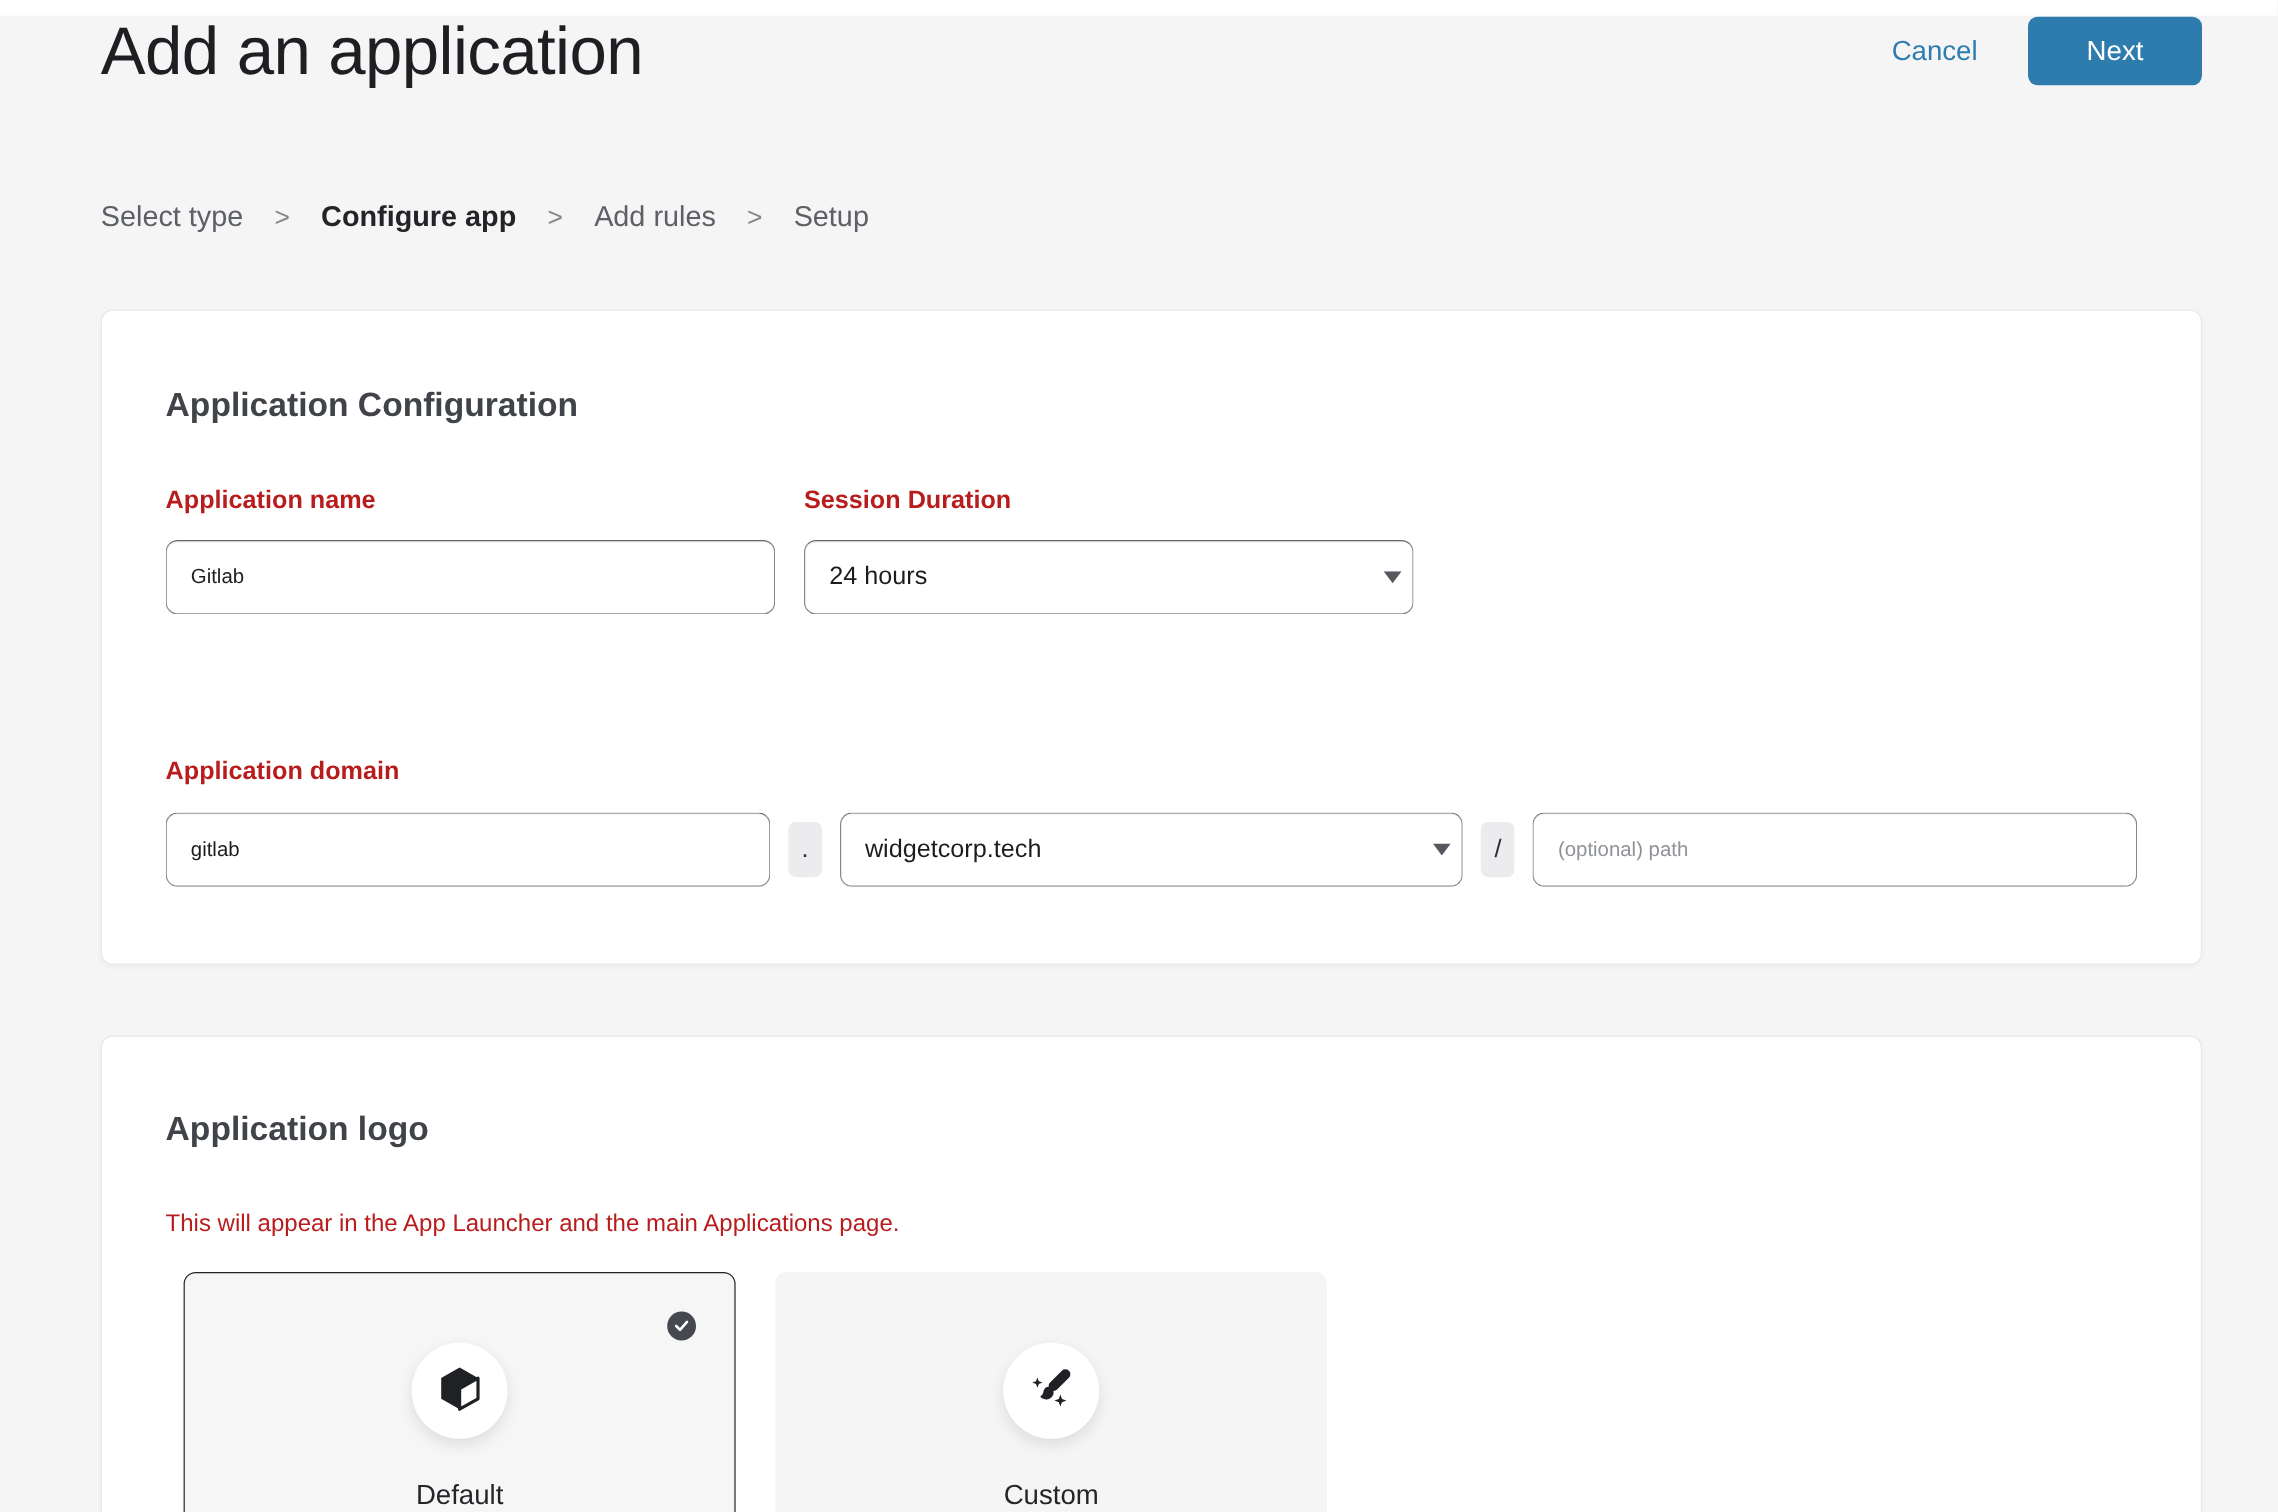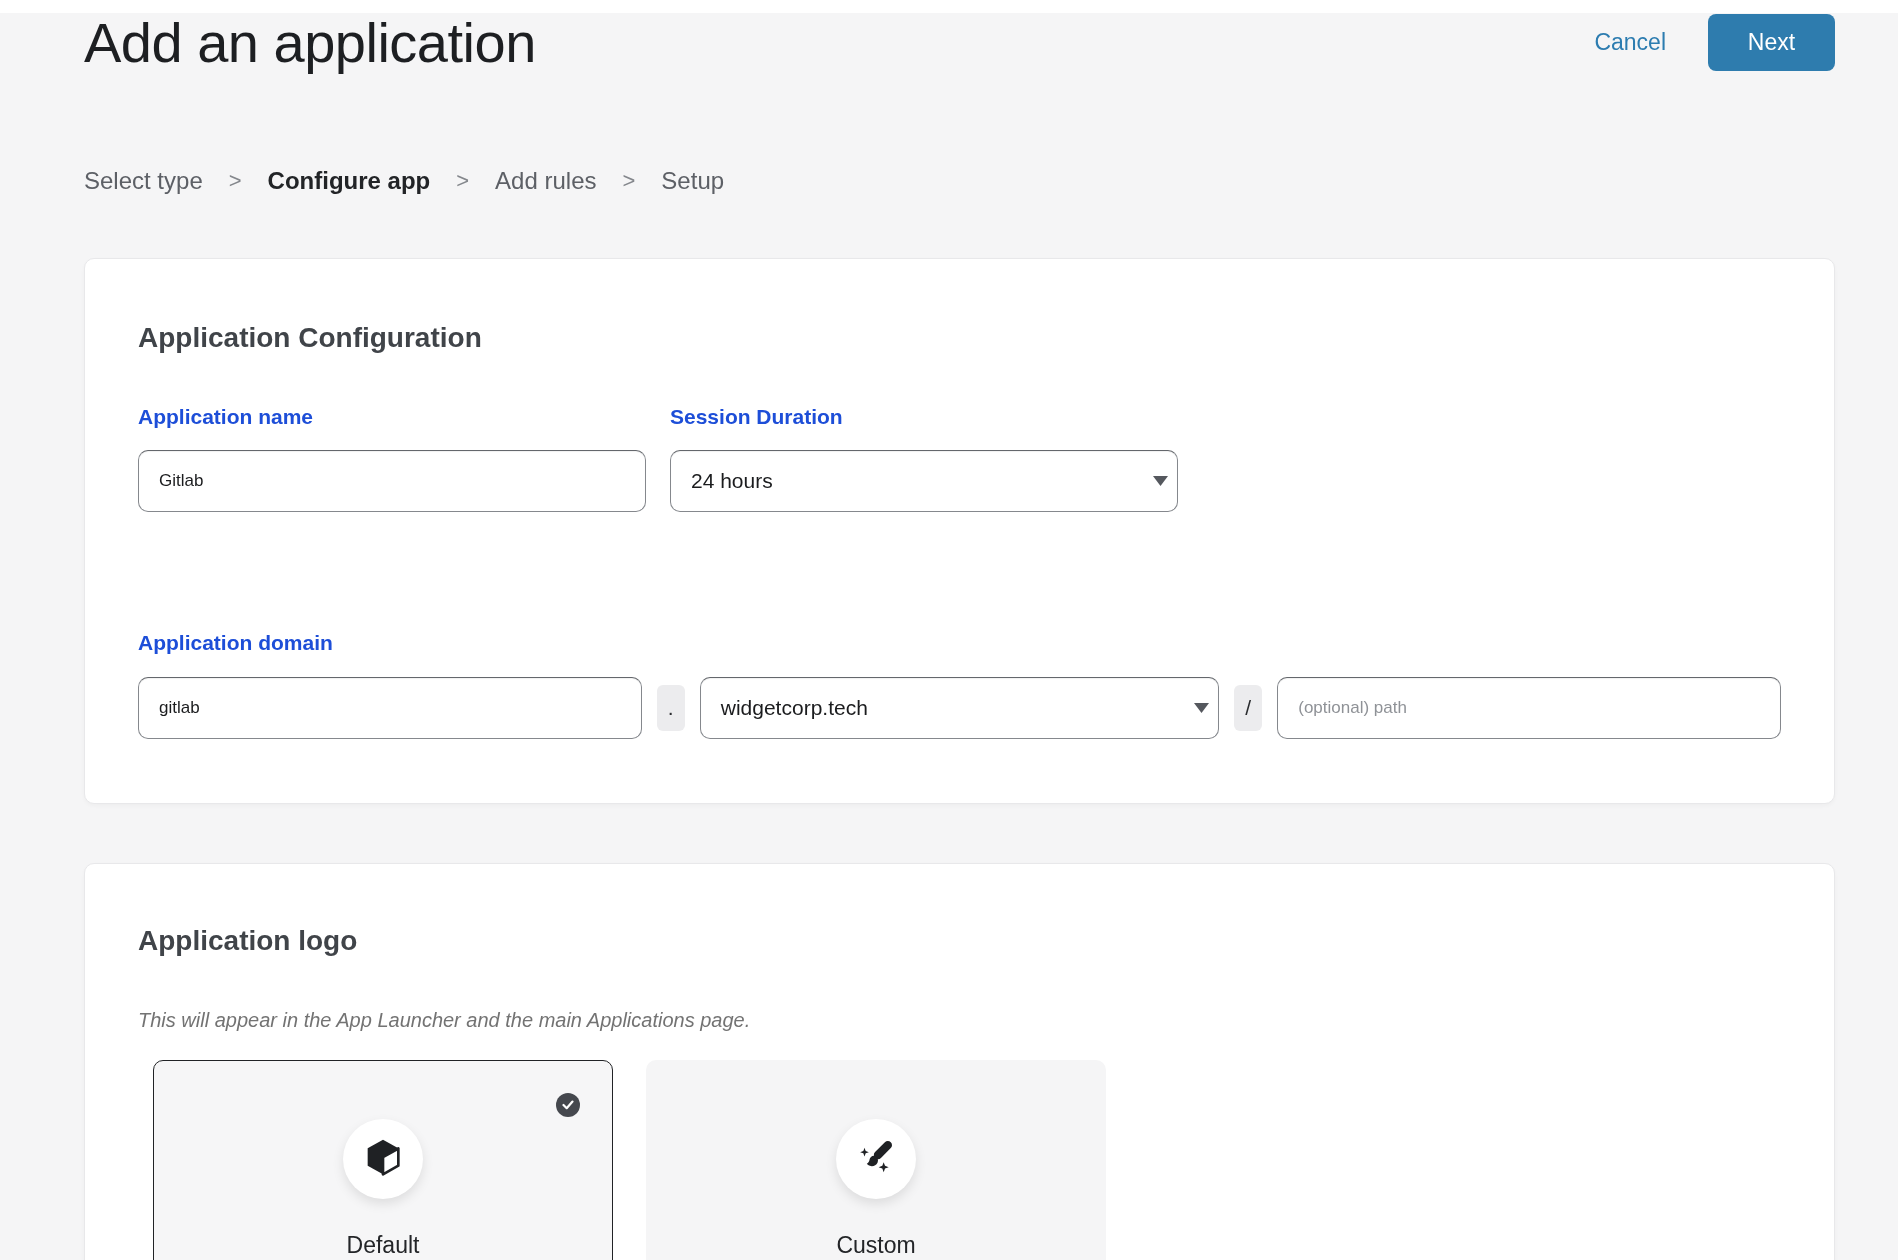--- a/index.html
+++ b/index.html
@@ -13,21 +13,21 @@
   }
   .top-strip { height:13px; background:#ffffff; width:100%; }
   .page { padding:0 63px 0 84px; }
 
   
   .header-row { display:flex; justify-content:space-between; align-items:flex-start; margin-top:1px; }
   .page-title { font-size:56px; font-weight:400; letter-spacing:-0.5px; color:#1d1f22; line-height:58px; }
   .header-actions { display:flex; align-items:center; gap:42px; margin-top:0; }
   .cancel-link { font-size:23px; color:#2c7cb0; cursor:pointer; line-height:57px; }
   .next-button {
-    width:127px; height:57px; border:none; border-radius:8px;
+    width:145px; height:57px; border:none; border-radius:8px;
     background:#2e7cae; color:#ffffff; font-size:23px; font-weight:500;
     font-family:"Liberation Sans", sans-serif; cursor:pointer;
   }
 
   
   .breadcrumb { margin-top:95px; font-size:24px; color:#5d6066; display:flex; align-items:center; gap:26px; line-height:28px; }
   .crumb { cursor:pointer; }
   .crumb.active { font-weight:700; color:#222427; }
   .crumb-sep { color:#84878c; font-size:22px; }
 
@@ -36,21 +36,21 @@
     background:#ffffff; border:1px solid #e8e8ea; border-radius:10px;
     box-shadow:0 2px 4px rgba(0,0,0,0.03);
   }
   .card-config { margin-top:63px; padding:62px 53px 64px 53px; }
   .card-logo   { margin-top:59px; padding:60px 53px 60px 53px; height:480px; }
 
   .section-heading { font-size:28px; font-weight:700; color:#404449; line-height:34px; }
 
   .field-grid { display:flex; gap:24px; margin-top:50px; }
   .field { width:508px; }
-  .field-label { display:block; font-size:21px; font-weight:700; color:#1d4ed8; line-height:24px; margin-bottom:21px; }
+  .field-label { display:block; font-size:21px; font-weight:700; color:#b91c1c; line-height:24px; margin-bottom:21px; }
 
   .text-input {
     width:100%; height:62px; border:1px solid #85888d; border-top-color:#64676c;
     border-radius:10px; background:#fff; padding:0 20px;
     font-size:17px; color:#1b1c1e; font-family:"Liberation Sans", sans-serif;
     box-shadow:inset 0 1px 1px rgba(0,0,0,0.06);
   }
   .text-input::placeholder { color:#8f9297; }
 
   .select-box {
@@ -66,21 +66,21 @@
   .domain-row { display:flex; align-items:center; gap:15px; margin-top:22px; }
   .domain-row .text-input { width:508px; }
   .domain-row .select-box { width:524px; }
   .sep-chip {
     width:28px; height:46px; background:#ececee; border-radius:6px;
     display:flex; align-items:center; justify-content:center;
     font-size:21px; color:#2a2c2f; flex:0 0 auto;
   }
 
   
-  .logo-desc { margin-top:50px; font-size:20px; color:#737373; line-height:24px;font-style:italic; }
+  .logo-desc { margin-top:50px; font-size:20px; color:#b91c1c; line-height:24px; }
   .tiles { display:flex; gap:33px; margin:28px 0 0 15px; }
   .tile {
     width:460px; height:212px; border-radius:10px; background:#f5f5f6;
     border:1.5px solid transparent; position:relative; cursor:pointer;
   }
   .tile.selected { border-color:#212326; background:#f6f6f7; }
   .tile-badge {
     position:absolute; top:32px; right:32px; width:24px; height:24px;
     border-radius:50%; background:#45484e; display:flex; align-items:center; justify-content:center;
   }

